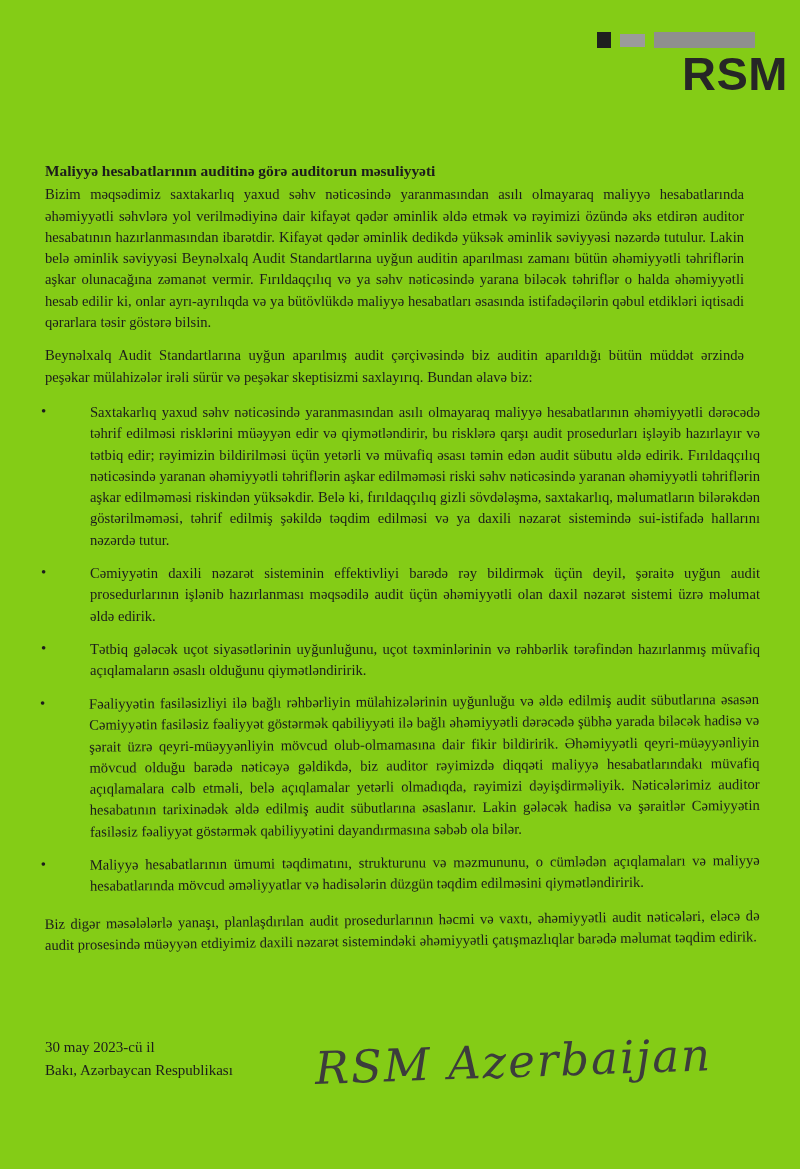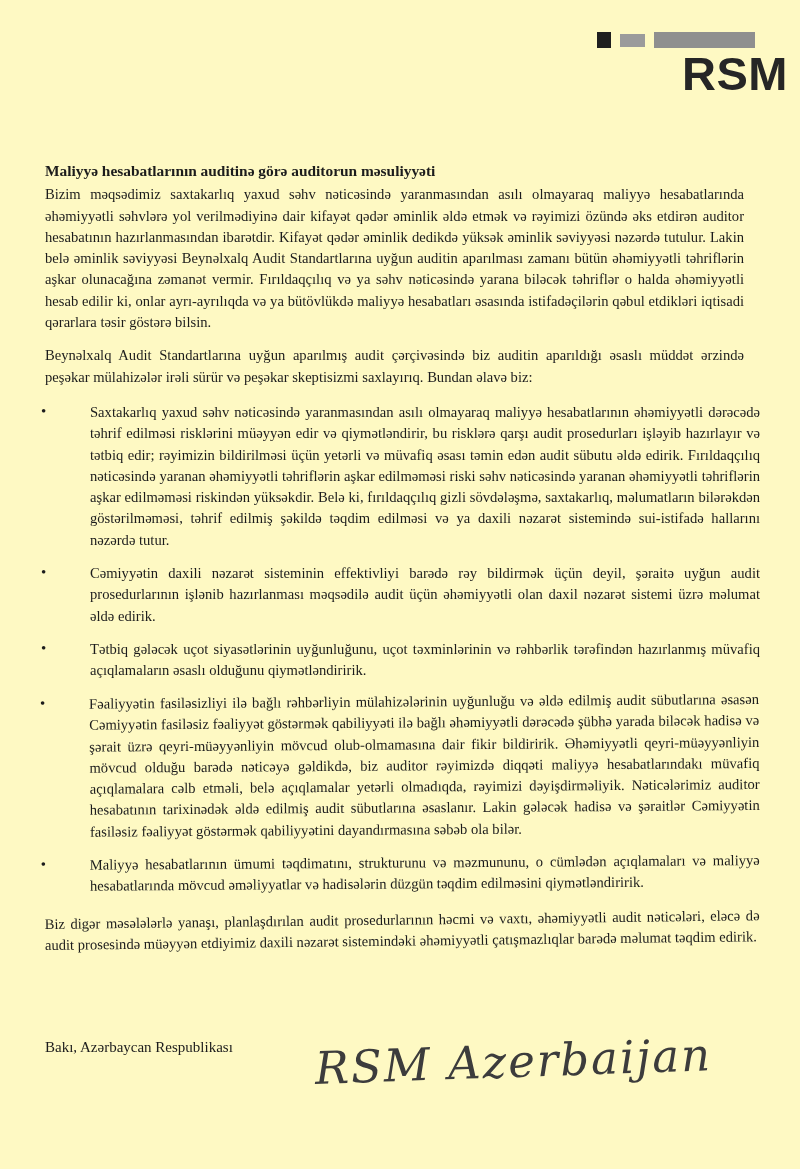--- a/index.html
+++ b/index.html
@@ -4,21 +4,21 @@
 <style>
   html, body { margin: 0; padding: 0; }
   body {
     width: 800px; height: 1169px;
     background: #ffffff;
     font-family: "Liberation Serif", serif;
     color: var(--ink, #1c1c1c);
     position: relative;
     overflow: hidden;
   }
-  .page { position: absolute; inset: 0; background: #fef9c3; }
+  .page { position: absolute; inset: 0; background: #84cc16; }
 
   
   .logo {
     position: absolute; top: 32px; right: 12px;
     display: flex; flex-direction: column; align-items: flex-end;
   }
   .logo-bars { display: flex; align-items: flex-start; gap: 9px; margin-right: 33px; margin-bottom: 5px; }
   .logo-bar-1 { width: 14px; height: 16px; background: var(--logo-black-bar, #1f1f1f); }
   .logo-bar-2 { width: 25px; height: 13px; margin-top: 2px; background: var(--logo-gray-bar-1, #9b9b9b); }
   .logo-bar-3 { width: 101px; height: 16px; background: var(--logo-gray-bar-2, #8f8f8f); }
@@ -67,21 +67,21 @@
       <span class="logo-bar-3"></span>
     </div>
     <div class="logo-text">RSM</div>
   </div>
 
   <div class="content">
     <h1 class="doc-title">Maliyyə hesabatlarının auditinə görə auditorun məsuliyyəti</h1>
 
     <p class="body-par">Bizim məqsədimiz saxtakarlıq yaxud səhv nəticəsində yaranmasından asılı olmayaraq maliyyə hesabatlarında əhəmiyyətli səhvlərə yol verilmədiyinə dair kifayət qədər əminlik əldə etmək və rəyimizi özündə əks etdirən auditor hesabatının hazırlanmasından ibarətdir. Kifayət qədər əminlik dedikdə yüksək əminlik səviyyəsi nəzərdə tutulur. Lakin belə əminlik səviyyəsi Beynəlxalq Audit Standartlarına uyğun auditin aparılması zamanı bütün əhəmiyyətli təhriflərin aşkar olunacağına zəmanət vermir. Fırıldaqçılıq və ya səhv nəticəsində yarana biləcək təhriflər o halda əhəmiyyətli hesab edilir ki, onlar ayrı-ayrılıqda və ya bütövlükdə maliyyə hesabatları əsasında istifadəçilərin qəbul etdikləri iqtisadi qərarlara təsir göstərə bilsin.</p>
 
-    <p class="body-par">Beynəlxalq Audit Standartlarına uyğun aparılmış audit çərçivəsində biz auditin aparıldığı əsaslı müddət ərzində peşəkar mülahizələr irəli sürür və peşəkar skeptisizmi saxlayırıq. Bundan əlavə biz:</p>
+    <p class="body-par">Beynəlxalq Audit Standartlarına uyğun aparılmış audit çərçivəsində biz auditin aparıldığı bütün müddət ərzində peşəkar mülahizələr irəli sürür və peşəkar skeptisizmi saxlayırıq. Bundan əlavə biz:</p>
 
     <ul class="bullet-list">
       <li class="bullet-item">
         <span class="bullet-marker">•</span>
         <span>Saxtakarlıq yaxud səhv nəticəsində yaranmasından asılı olmayaraq maliyyə hesabatlarının əhəmiyyətli dərəcədə təhrif edilməsi risklərini müəyyən edir və qiymətləndirir, bu risklərə qarşı audit prosedurları işləyib hazırlayır və tətbiq edir; rəyimizin bildirilməsi üçün yetərli və müvafiq əsası təmin edən audit sübutu əldə edirik. Fırıldaqçılıq nəticəsində yaranan əhəmiyyətli təhriflərin aşkar edilməməsi riski səhv nəticəsində yaranan əhəmiyyətli təhriflərin aşkar edilməməsi riskindən yüksəkdir. Belə ki, fırıldaqçılıq gizli sövdələşmə, saxtakarlıq, məlumatların bilərəkdən göstərilməməsi, təhrif edilmiş şəkildə təqdim edilməsi və ya daxili nəzarət sistemində sui-istifadə hallarını nəzərdə tutur.</span>
       </li>
       <li class="bullet-item">
         <span class="bullet-marker">•</span>
         <span>Cəmiyyətin daxili nəzarət sisteminin effektivliyi barədə rəy bildirmək üçün deyil, şəraitə uyğun audit prosedurlarının işlənib hazırlanması məqsədilə audit üçün əhəmiyyətli olan daxil nəzarət sistemi üzrə məlumat əldə edirik.</span>
       </li>
@@ -96,18 +96,19 @@
       <li class="bullet-item tilt-slight">
         <span class="bullet-marker">•</span>
         <span>Maliyyə hesabatlarının ümumi təqdimatını, strukturunu və məzmununu, o cümlədən açıqlamaları və maliyyə hesabatlarında mövcud əməliyyatlar və hadisələrin düzgün təqdim edilməsini qiymətləndiririk.</span>
       </li>
     </ul>
 
     <p class="body-par closing">Biz digər məsələlərlə yanaşı, planlaşdırılan audit prosedurlarının həcmi və vaxtı, əhəmiyyətli audit nəticələri, eləcə də audit prosesində müəyyən etdiyimiz daxili nəzarət sistemindəki əhəmiyyətli çatışmazlıqlar barədə məlumat təqdim edirik.</p>
   </div>
 
   <div class="date-block">
+    <div>30 may 2023-cü il</div>
     <div>Bakı, Azərbaycan Respublikası</div>
   </div>
 
   <div class="signature">RSM Azerbaijan</div>
 
 </div>
 
 </body></html>

